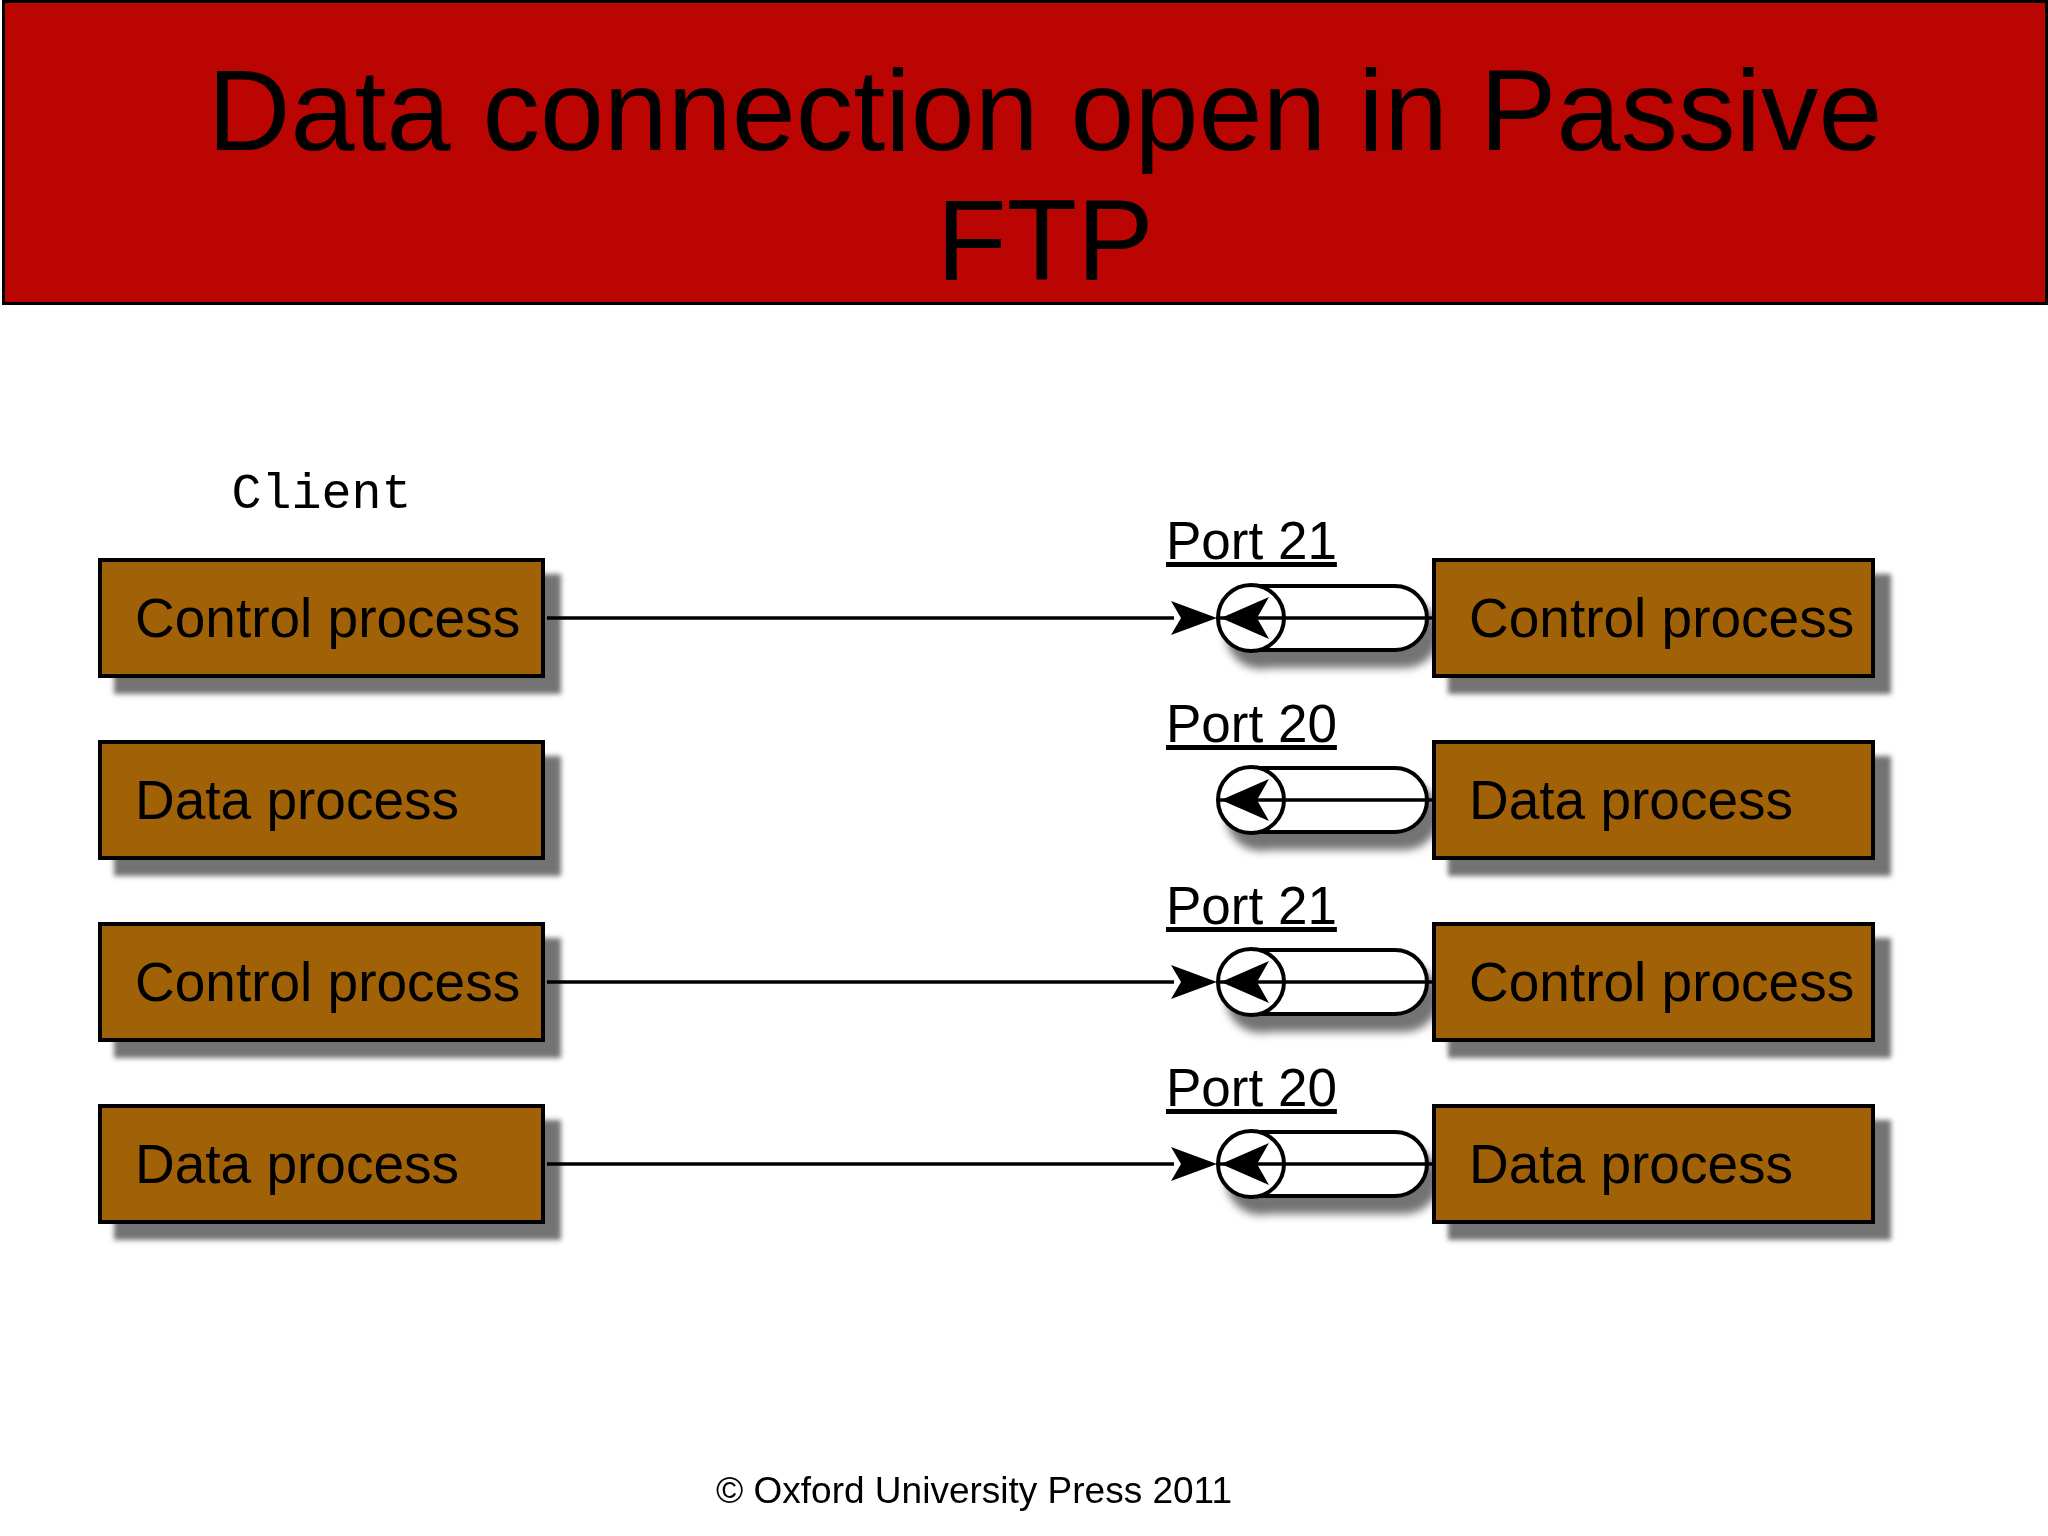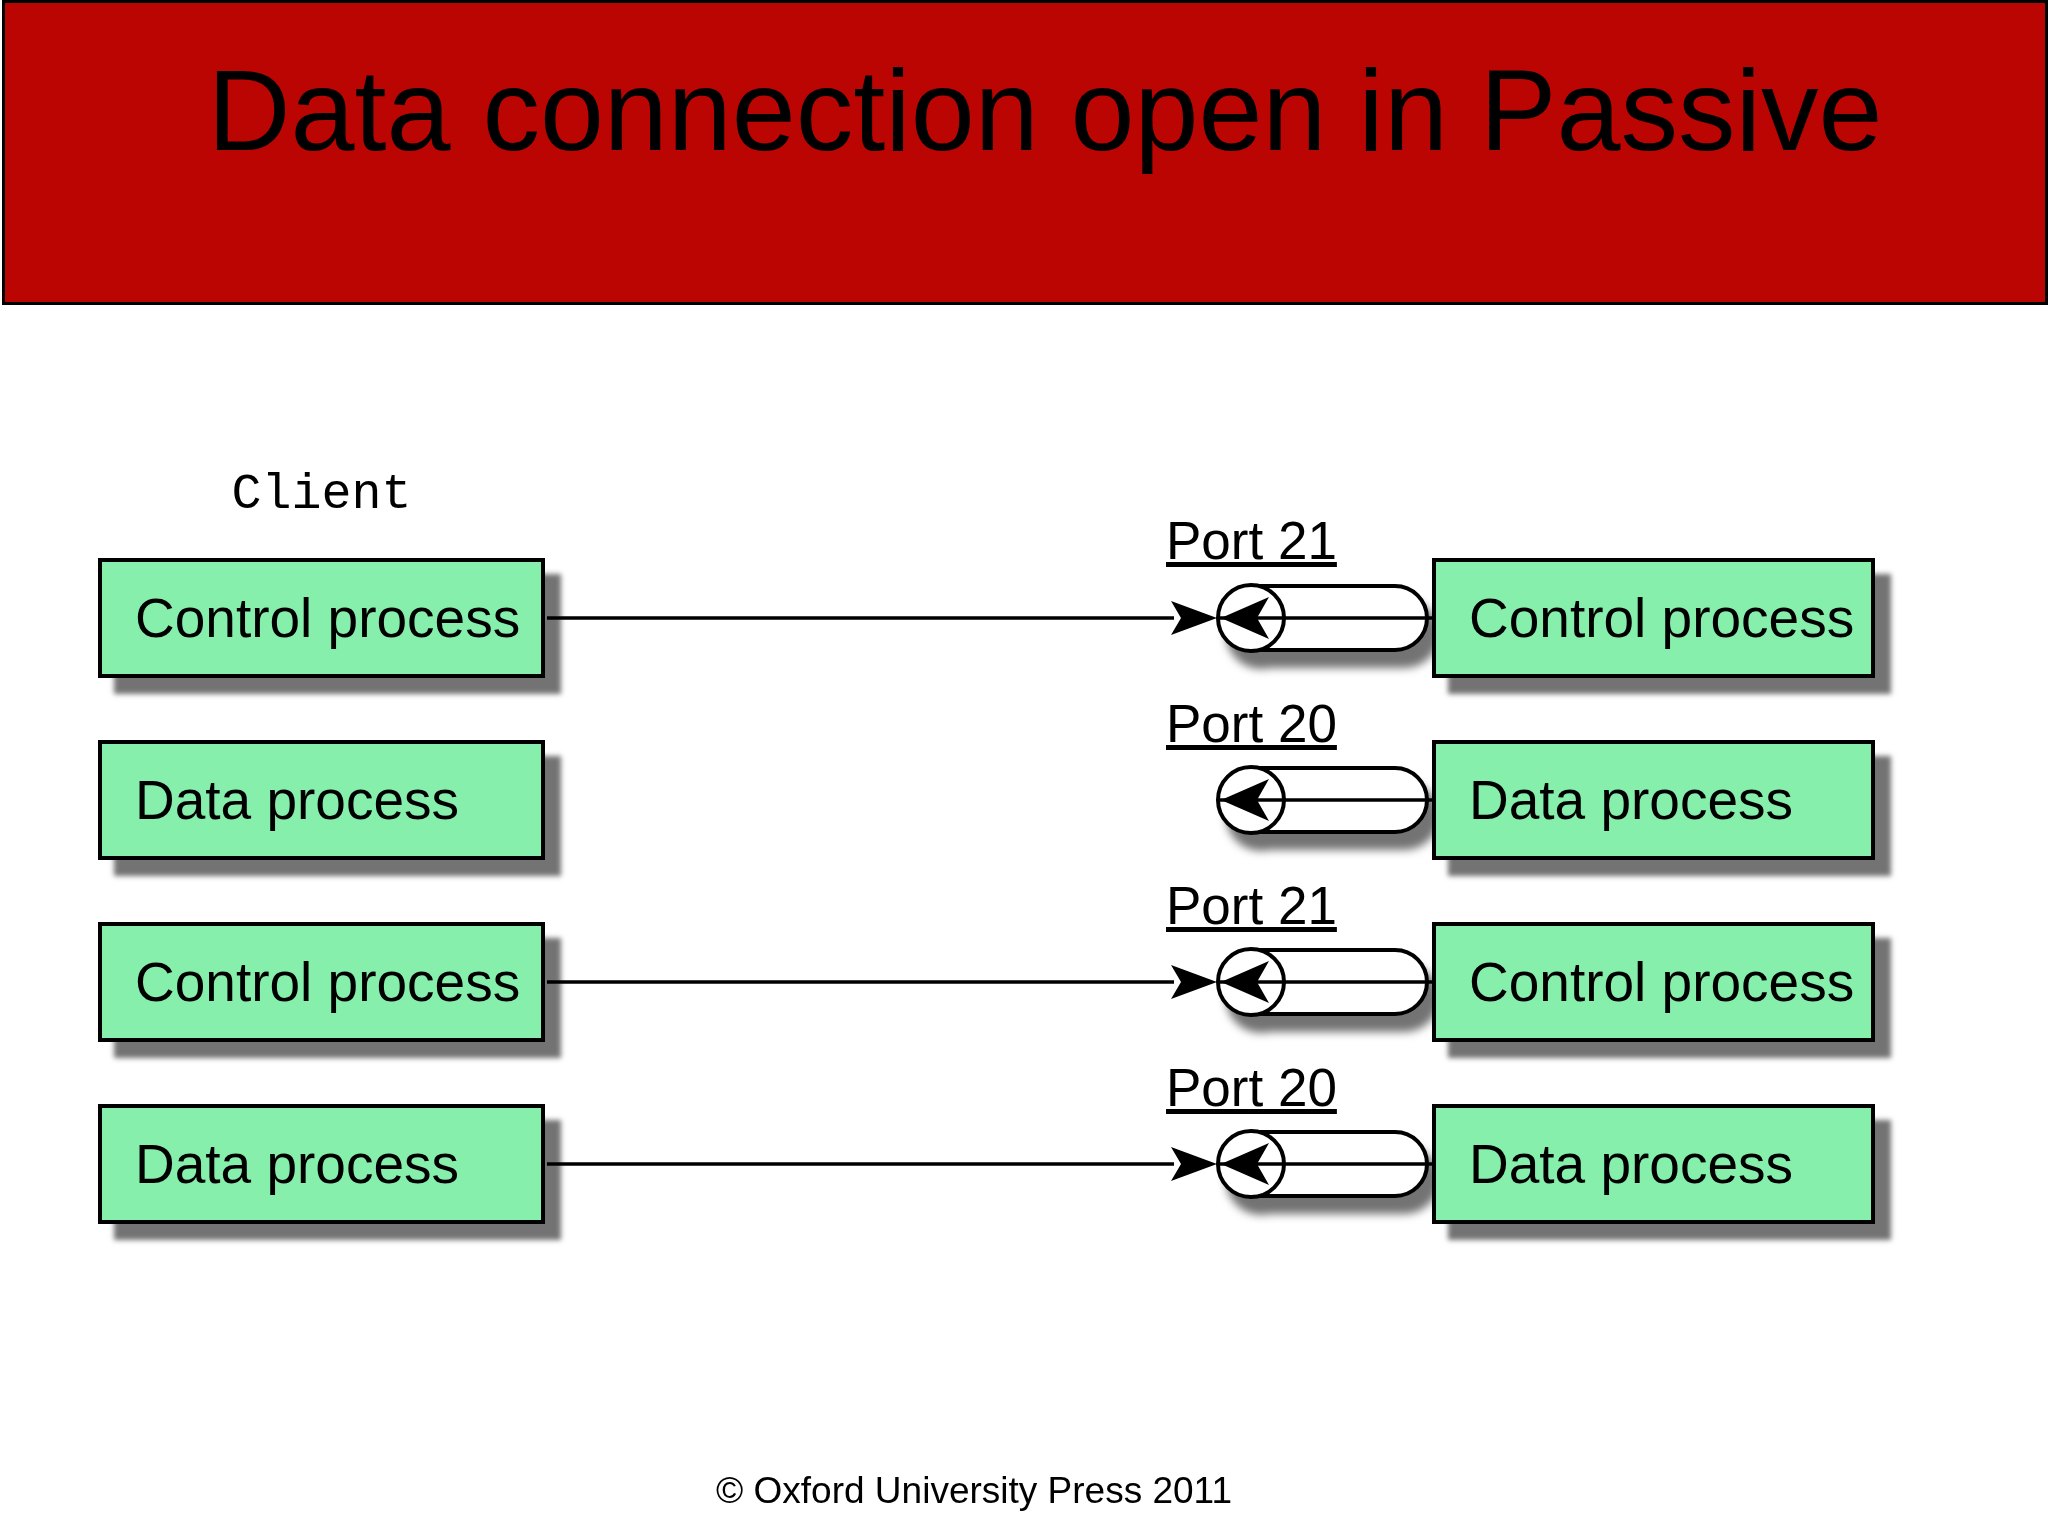--- a/index.html
+++ b/index.html
@@ -42,21 +42,21 @@
     text-align:center;
     font-family:Liberation Mono, monospace;
   }
   .col-header.client{left:98px;width:447px;}
   .col-header.server{left:1412px;width:443px;}
 
   
   .pbox{
     position:absolute;
     height:120px;
-    background:#86efac;
+    background:#a16207;
     border:4px solid #000;
     box-shadow:16px 16px 5px var(--shadow);
     display:flex;align-items:center;
     font-size:55px;
     padding-left:33px;
     white-space:nowrap;
   }
   .pbox.client{left:98px;width:447px;}
   .pbox.server{left:1432px;width:443px;}
   .row1{top:558px;}
@@ -88,20 +88,21 @@
     transform:translateX(-50px);
   }
 </style>
 </head>
 <body>
 
 <div id="slide">
 
   <div class="banner">
     <span class="t1">Data connection open in Passive</span>
+    <span class="t2">FTP</span>
   </div>
 
   <div class="col-header client">Client</div>
 
   <svg id="wires" viewBox="0 0 2048 1536">
     <defs>
       <filter id="capshadow" x="-30%" y="-40%" width="170%" height="200%">
         <feDropShadow dx="10" dy="16" stdDeviation="4" flood-color="#000000" flood-opacity="0.55"></feDropShadow>
       </filter>
     </defs>

